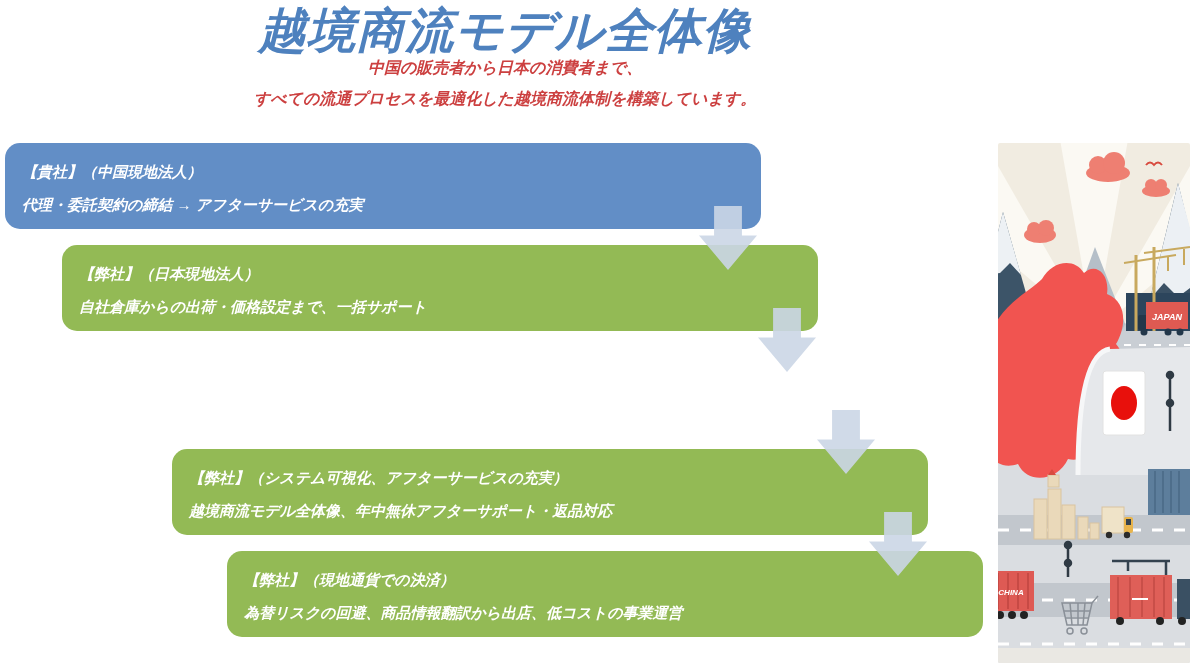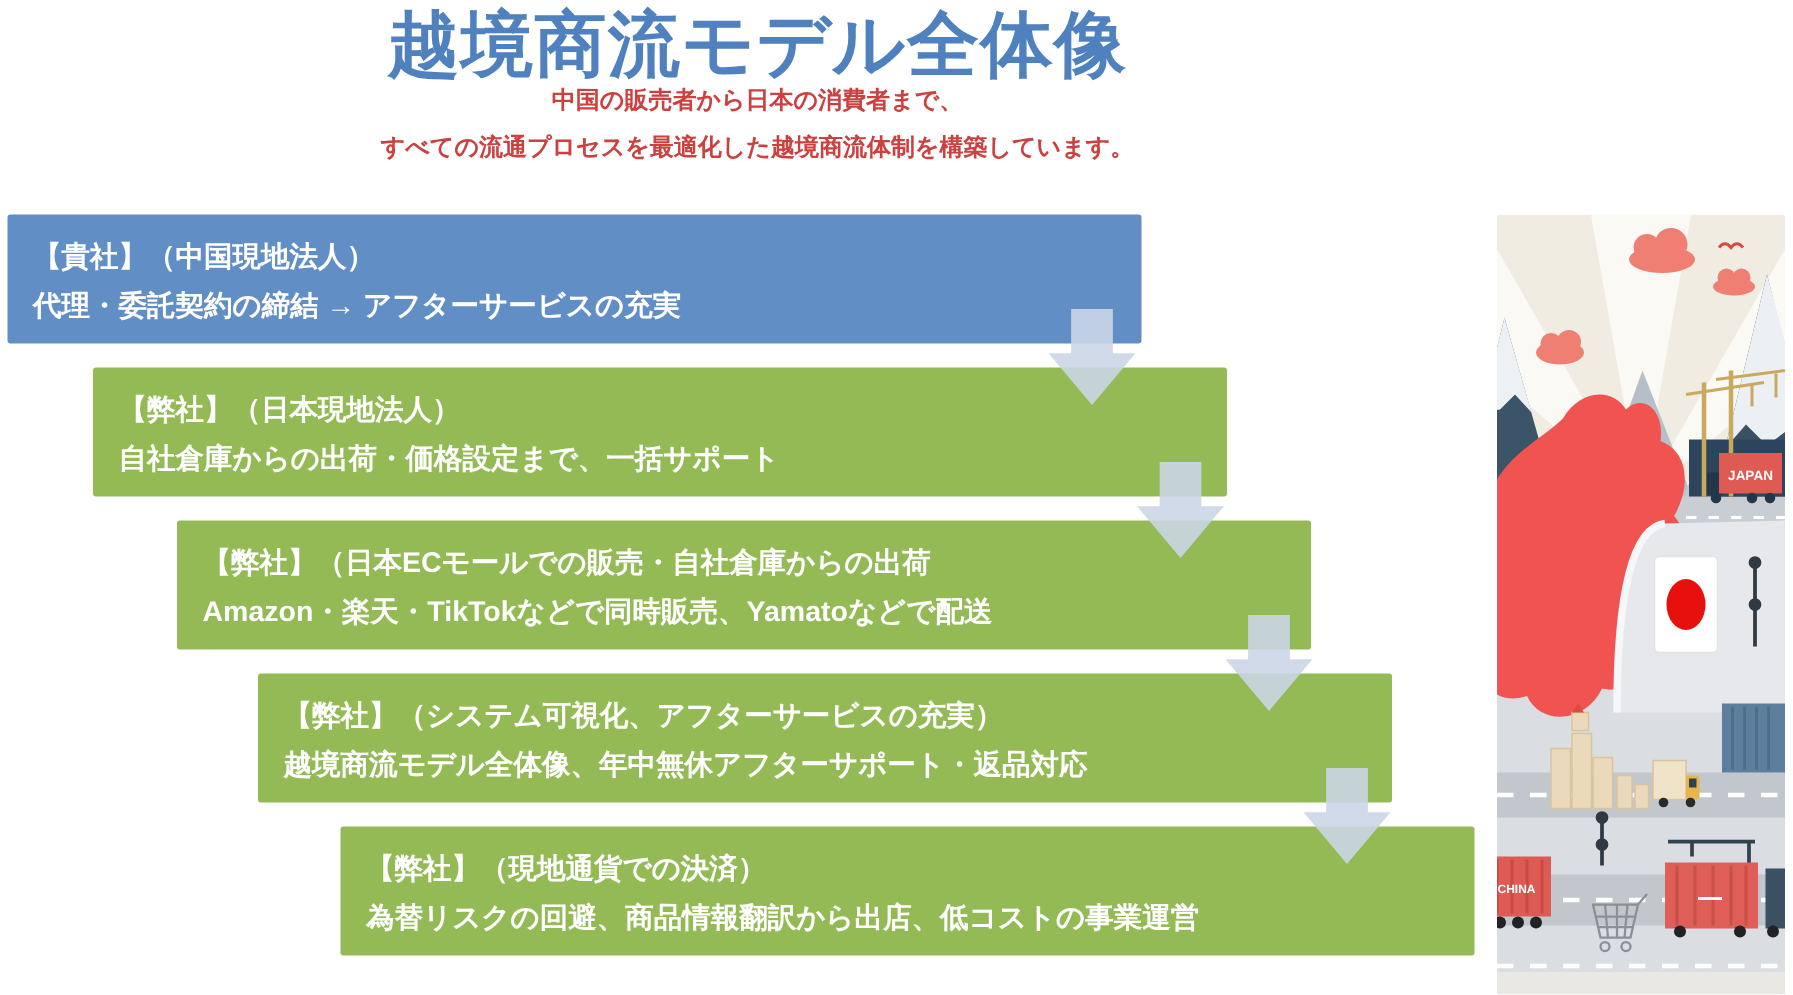--- a/index.html
+++ b/index.html
@@ -1,39 +1,39 @@
 <!DOCTYPE html>
 <html><head>
 <meta charset="utf-8">
 <style>
   html,body{margin:0;padding:0;}
   body{
     width:1195px;height:663px;overflow:hidden;background:#ffffff;
     font-family:"Liberation Sans","DejaVu Sans",sans-serif;
     position:relative;
   }
-  .stage{position:absolute;inset:0;}
+  .stage{position:absolute;inset:0;font-style:italic;}
 
   
   .title{
     position:absolute;top:0px;left:0;width:1010px;margin:0;
     text-align:center;font-size:48px;font-weight:800;letter-spacing:1px;
     color:var(--title-blue);line-height:62px;
   }
   .subtitle{
     position:absolute;top:52px;left:0;width:1010px;
     text-align:center;font-size:16px;font-weight:700;
     color:var(--subtitle-red);line-height:31px;
   }
 
   
   .step{
-    position:absolute;width:756px;height:86px;border-radius:2px;
+    position:absolute;width:756px;height:86px;border-radius:15px;
     box-sizing:border-box;padding:12px 10px 0 17px;
-    color:var(--box-text);font-size:19px;font-weight:700;line-height:33px;
+    color:var(--box-text);font-size:15px;font-weight:700;line-height:33px;
     z-index:1;
   }
   .step span{display:block;white-space:nowrap;}
   .step.blue{background:var(--box-blue);}
   .step.green{background:var(--box-green);}
   .s1{left:5px;  top:143px;}
   .s2{left:62px; top:245px;}
   .s3{left:118px;top:347px;}
   .s4{left:172px;top:449px;}
   .s5{left:227px;top:551px;}
@@ -66,24 +66,20 @@
     <span>すべての流通プロセスを最適化した越境商流体制を構築しています。</span>
   </div>
 
   <div class="step blue s1">
     <span>【貴社】（中国現地法人）</span>
     <span>代理・委託契約の締結 → アフターサービスの充実</span>
   </div>
   <div class="step green s2">
     <span>【弊社】（日本現地法人）</span>
     <span>自社倉庫からの出荷・価格設定まで、一括サポート</span>
-  </div>
-  <div class="step green s3">
-    <span>【弊社】（日本ECモールでの販売・自社倉庫からの出荷</span>
-    <span>Amazon・楽天・TikTokなどで同時販売、Yamatoなどで配送</span>
   </div>
   <div class="step green s4">
     <span>【弊社】（システム可視化、アフターサービスの充実）</span>
     <span>越境商流モデル全体像、年中無休アフターサポート・返品対応</span>
   </div>
   <div class="step green s5">
     <span>【弊社】（現地通貨での決済）</span>
     <span>為替リスクの回避、商品情報翻訳から出店、低コストの事業運営</span>
   </div>
 

